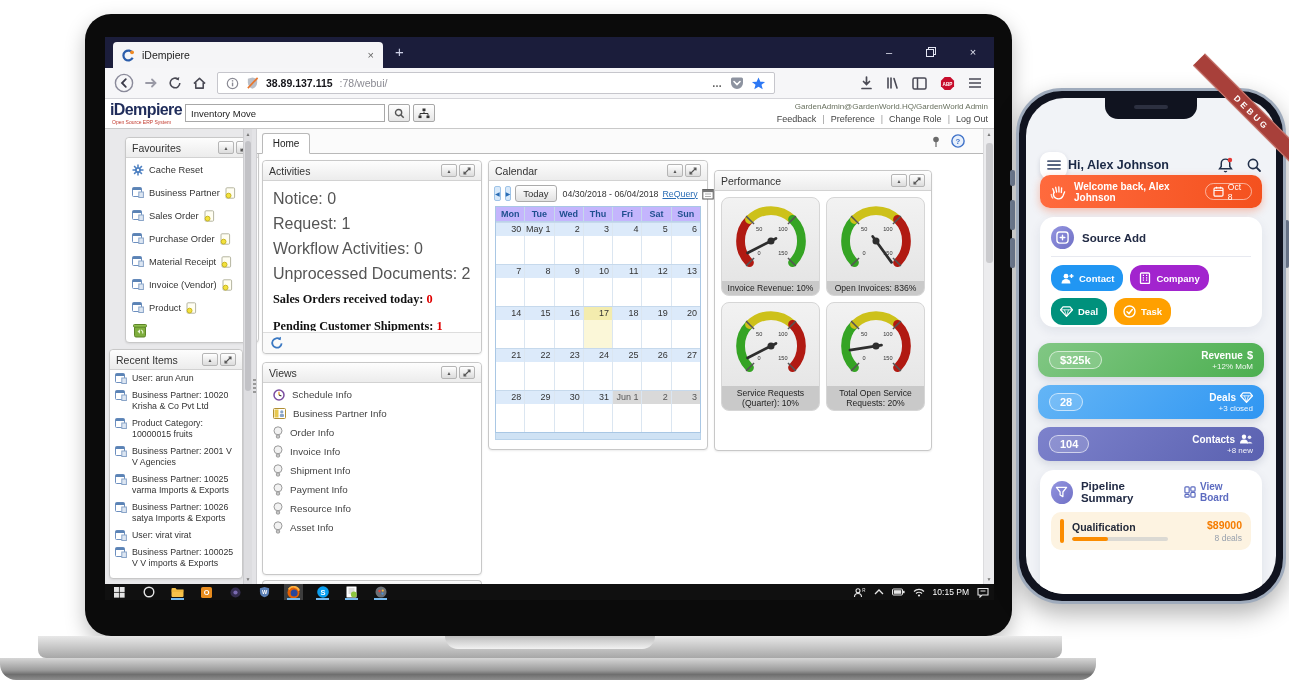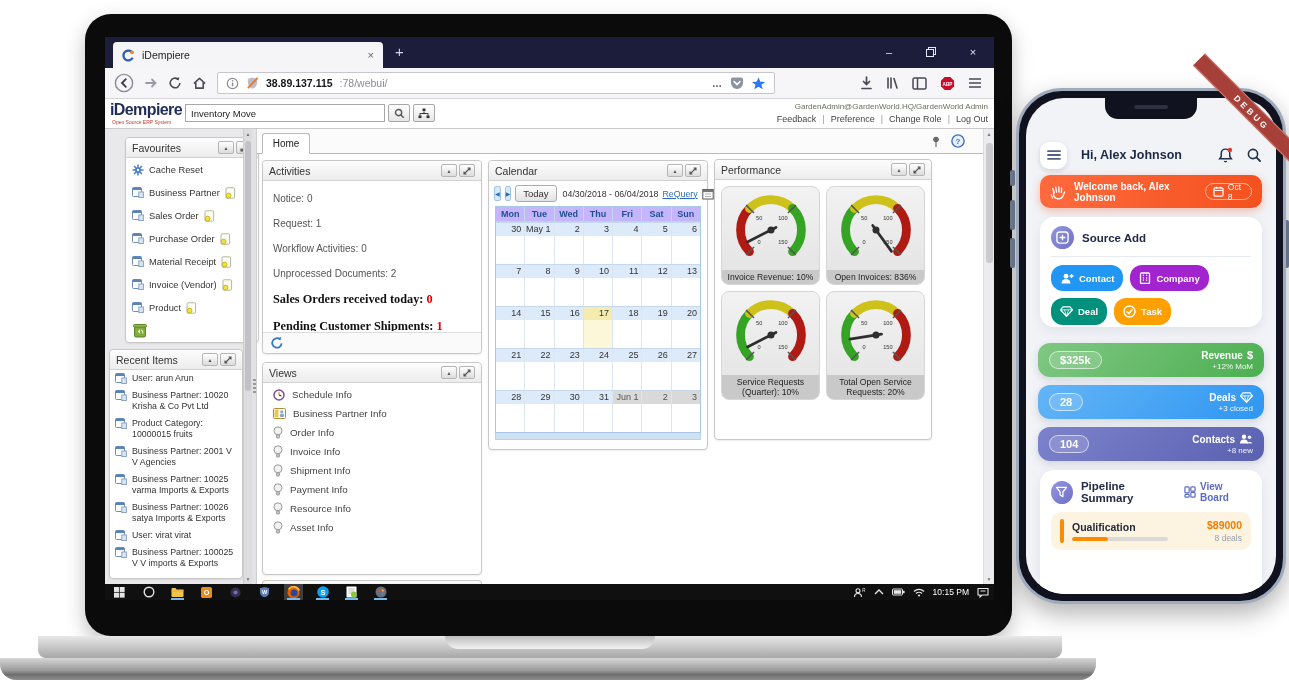--- a/index.html
+++ b/index.html
@@ -58,21 +58,21 @@
   .recent-item { display:flex; gap:5px; padding:3px 5px; font-size:8.8px; line-height:11px; color:#333; align-items:flex-start; }
   .recent-item .ic { flex:0 0 auto; margin-top:0px; }
 
   
   .tabstrip { position:absolute; left:152px; top:92px; width:737px; height:25px; border-bottom:1px solid #b9b9b9; background:#fbfbfb; }
   .home-tab { position:absolute; left:5px; top:4px; width:48px; height:21px; background:#fff; border:1px solid #b9b9b9; border-bottom:1px solid #fff; border-radius:3px 3px 0 0; display:flex; align-items:center; justify-content:center; font-size:10px; color:#222; }
   .pin { position:absolute; right:53px; top:7px; }
   .help { position:absolute; right:29px; top:5px; }
 
   .act-body { position:absolute; top:21px; left:0; right:0; bottom:22px; padding:4px 10px 0; overflow:hidden; }
-  .act-line { line-height:25px; font-size:10px; color:#555; }
+  .act-line { line-height:25px; font-size:16px; color:#555; }
   .act-alert { line-height:27px; font-family:"Liberation Serif", serif; font-weight:bold; font-size:12.3px; color:#111; }
   .act-alert b { color:#e00000; }
   .act-foot { position:absolute; bottom:0; left:0; right:0; height:21px; border-top:1px solid #ddd; background:#fafafa; display:flex; align-items:center; padding:0 7px; border-radius:0 0 4px 4px; }
 
   .view-item { display:flex; align-items:center; gap:7px; padding:0 10px; height:19px; font-size:9.8px; color:#444; }
 
   .sliver { position:absolute; left:157px; top:543px; width:220px; height:5px; border:1px solid #c8c8c8; border-bottom:none; border-radius:4px 4px 0 0; background:linear-gradient(#fdfdfd,#efefef); }
 
   .cal-toolbar { display:flex; align-items:center; gap:4px; padding:4px 5px 3px; }
   .cal-nav { width:15px; height:15px; background:#d8e9fa; border:1px solid #9fc4e8; border-radius:2px; color:#2a6db5; font-size:6px; display:flex; align-items:center; justify-content:center; }
@@ -109,21 +109,21 @@
   .tb-time { color:#fff; font-size:8.5px; white-space:nowrap; }
 
   
   .phone { position:absolute; left:1016px; top:88px; width:270px; height:516px; background:#10131f; border:3px solid #9fabbc; border-radius:46px; padding:7px; box-shadow:0 10px 24px rgba(0,0,0,.3); }
   .phone-screen { position:relative; width:100%; height:100%; border-radius:38px; background:#f1f3f7; overflow:hidden; }
   .notch { position:absolute; left:50%; transform:translateX(-50%); top:0; width:92px; height:21px; background:#10131f; border-radius:0 0 13px 13px; }
   .notch::after { content:""; position:absolute; left:50%; top:7px; transform:translateX(-50%); width:34px; height:4px; border-radius:2px; background:#2c3040; }
   .side-nub { position:absolute; background:#76839a; border-radius:2px; }
   .ribbon { position:absolute; left:1177px; top:104px; width:150px; height:17px; background:#a8403a; border-top:1px solid #c97d74; border-bottom:1px solid #c97d74; transform:rotate(45deg); color:#fff; font-size:8.5px; letter-spacing:3px; text-align:center; line-height:16px; z-index:9; font-weight:bold; }
 
-  .ph-header { position:absolute; left:14px; right:14px; top:42px; height:30px; display:flex; align-items:center; gap:14px; }
+  .ph-header { position:absolute; left:14px; right:14px; top:52px; height:30px; display:flex; align-items:center; gap:1px; }
   .ph-menu { width:27px; height:27px; background:#fff; border-radius:9px; box-shadow:0 2px 5px rgba(20,30,60,.15); display:flex; align-items:center; justify-content:center; }
   .ph-title { font-size:12.5px; font-weight:bold; color:#1b2946; }
   .ph-hicons { margin-left:auto; display:flex; align-items:center; gap:12px; }
 
   .banner { position:absolute; left:14px; right:14px; top:77px; height:33px; border-radius:10px; background:linear-gradient(90deg,#ff6a3d,#f4511e); display:flex; align-items:center; padding:0 10px; gap:7px; box-shadow:0 3px 8px rgba(244,81,30,.35); }
   .banner-text { color:#fff; font-size:10px; font-weight:bold; }
   .chip { margin-left:auto; border:1px solid rgba(255,255,255,.55); border-radius:9px; height:17px; display:flex; align-items:center; gap:4px; padding:0 7px; color:#fff; font-size:8.5px; }
 
   .card { position:absolute; left:14px; right:14px; background:#fff; border-radius:14px; box-shadow:0 4px 12px rgba(30,40,80,.08); }
   #quick-card { top:119px; height:110px; padding:9px 11px; }
@@ -837,21 +837,21 @@
               <div class="cal-num">2</div>
             </div>
             <div class="cal-cell other">
               <div class="cal-num">3</div>
             </div>
           </div>
         </div>
       <div class="cal-bottom"></div>
     </div>
 
-    <div class="panel" id="performance" style="left:609px;top:122px;width:218px;height:281px;">
+    <div class="panel" id="performance" style="left:609px;top:133px;width:218px;height:281px;">
       <div class="panel-h">
         <span class="panel-title">Performance</span>
         <span class="panel-btns">
             <span class="pbtn">▲</span>
             <span class="pbtn">
               <svg width="8" height="8" viewBox="0 0 8 8">
                 <path d="M1 7 L7 1 M4.6 1 H7 V3.4 M3.4 7 H1 V4.6" stroke="#555" stroke-width="1.1" fill="none"></path>
               </svg>
             </span>
           </span>

